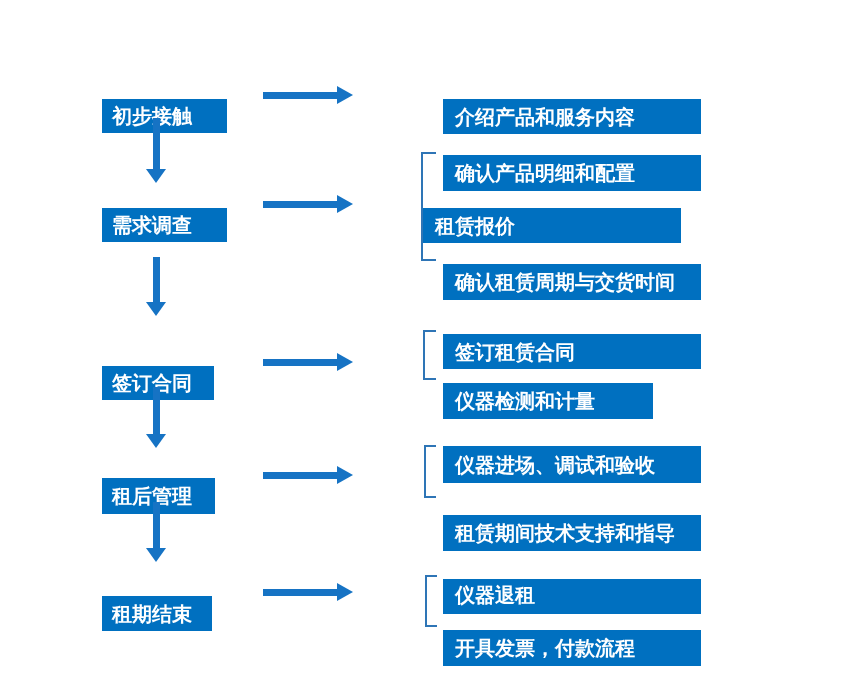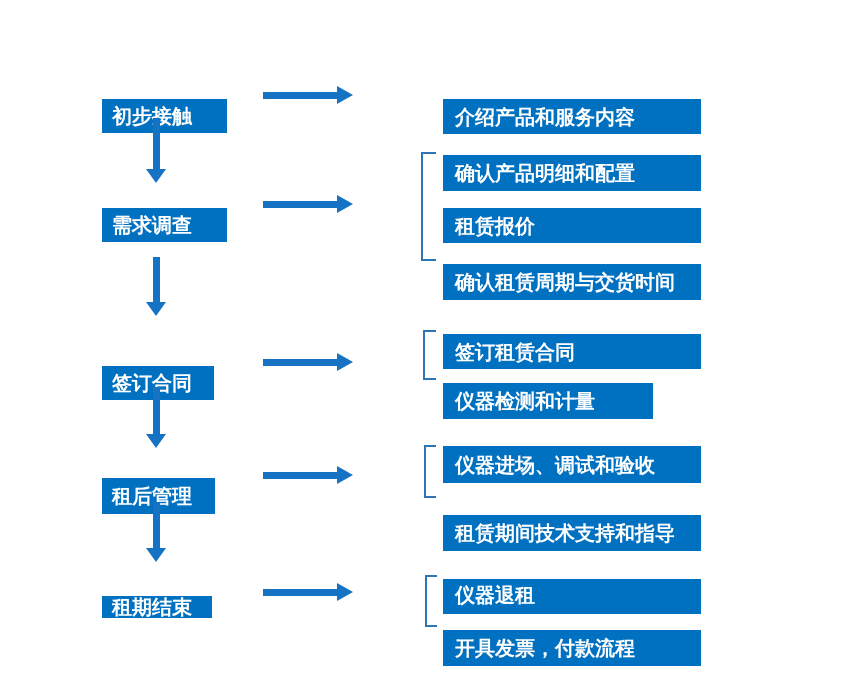--- a/index.html
+++ b/index.html
@@ -48,31 +48,31 @@
   </div>
   <div class="box" style="left:102px;top:187px;width:125px;height:34px;">
     <span>需求调查</span>
   </div>
   <div class="box" style="left:102px;top:345px;width:112px;height:34px;">
     <span>签订合同</span>
   </div>
   <div class="box" style="left:102px;top:457px;width:113px;height:36px;">
     <span>租后管理</span>
   </div>
-  <div class="box" style="left:102px;top:575px;width:110px;height:22px;">
+  <div class="box" style="left:102px;top:575px;width:110px;height:35px;">
     <span>租期结束</span>
   </div>
 
   <div class="box out" style="left:443px;top:78px;width:258px;height:35px;">
     <span>介绍产品和服务内容</span>
   </div>
   <div class="box out" style="left:443px;top:134px;width:258px;height:36px;">
     <span>确认产品明细和配置</span>
   </div>
-  <div class="box out" style="left:443px;top:187px;width:258px;height:35px;">
+  <div class="box out" style="left:423px;top:187px;width:258px;height:35px;">
     <span>租赁报价</span>
   </div>
   <div class="box out" style="left:443px;top:243px;width:258px;height:36px;">
     <span>确认租赁周期与交货时间</span>
   </div>
   <div class="box out" style="left:443px;top:313px;width:258px;height:35px;">
     <span>签订租赁合同</span>
   </div>
   <div class="box out" style="left:443px;top:362px;width:210px;height:36px;">
     <span>仪器检测和计量</span>

